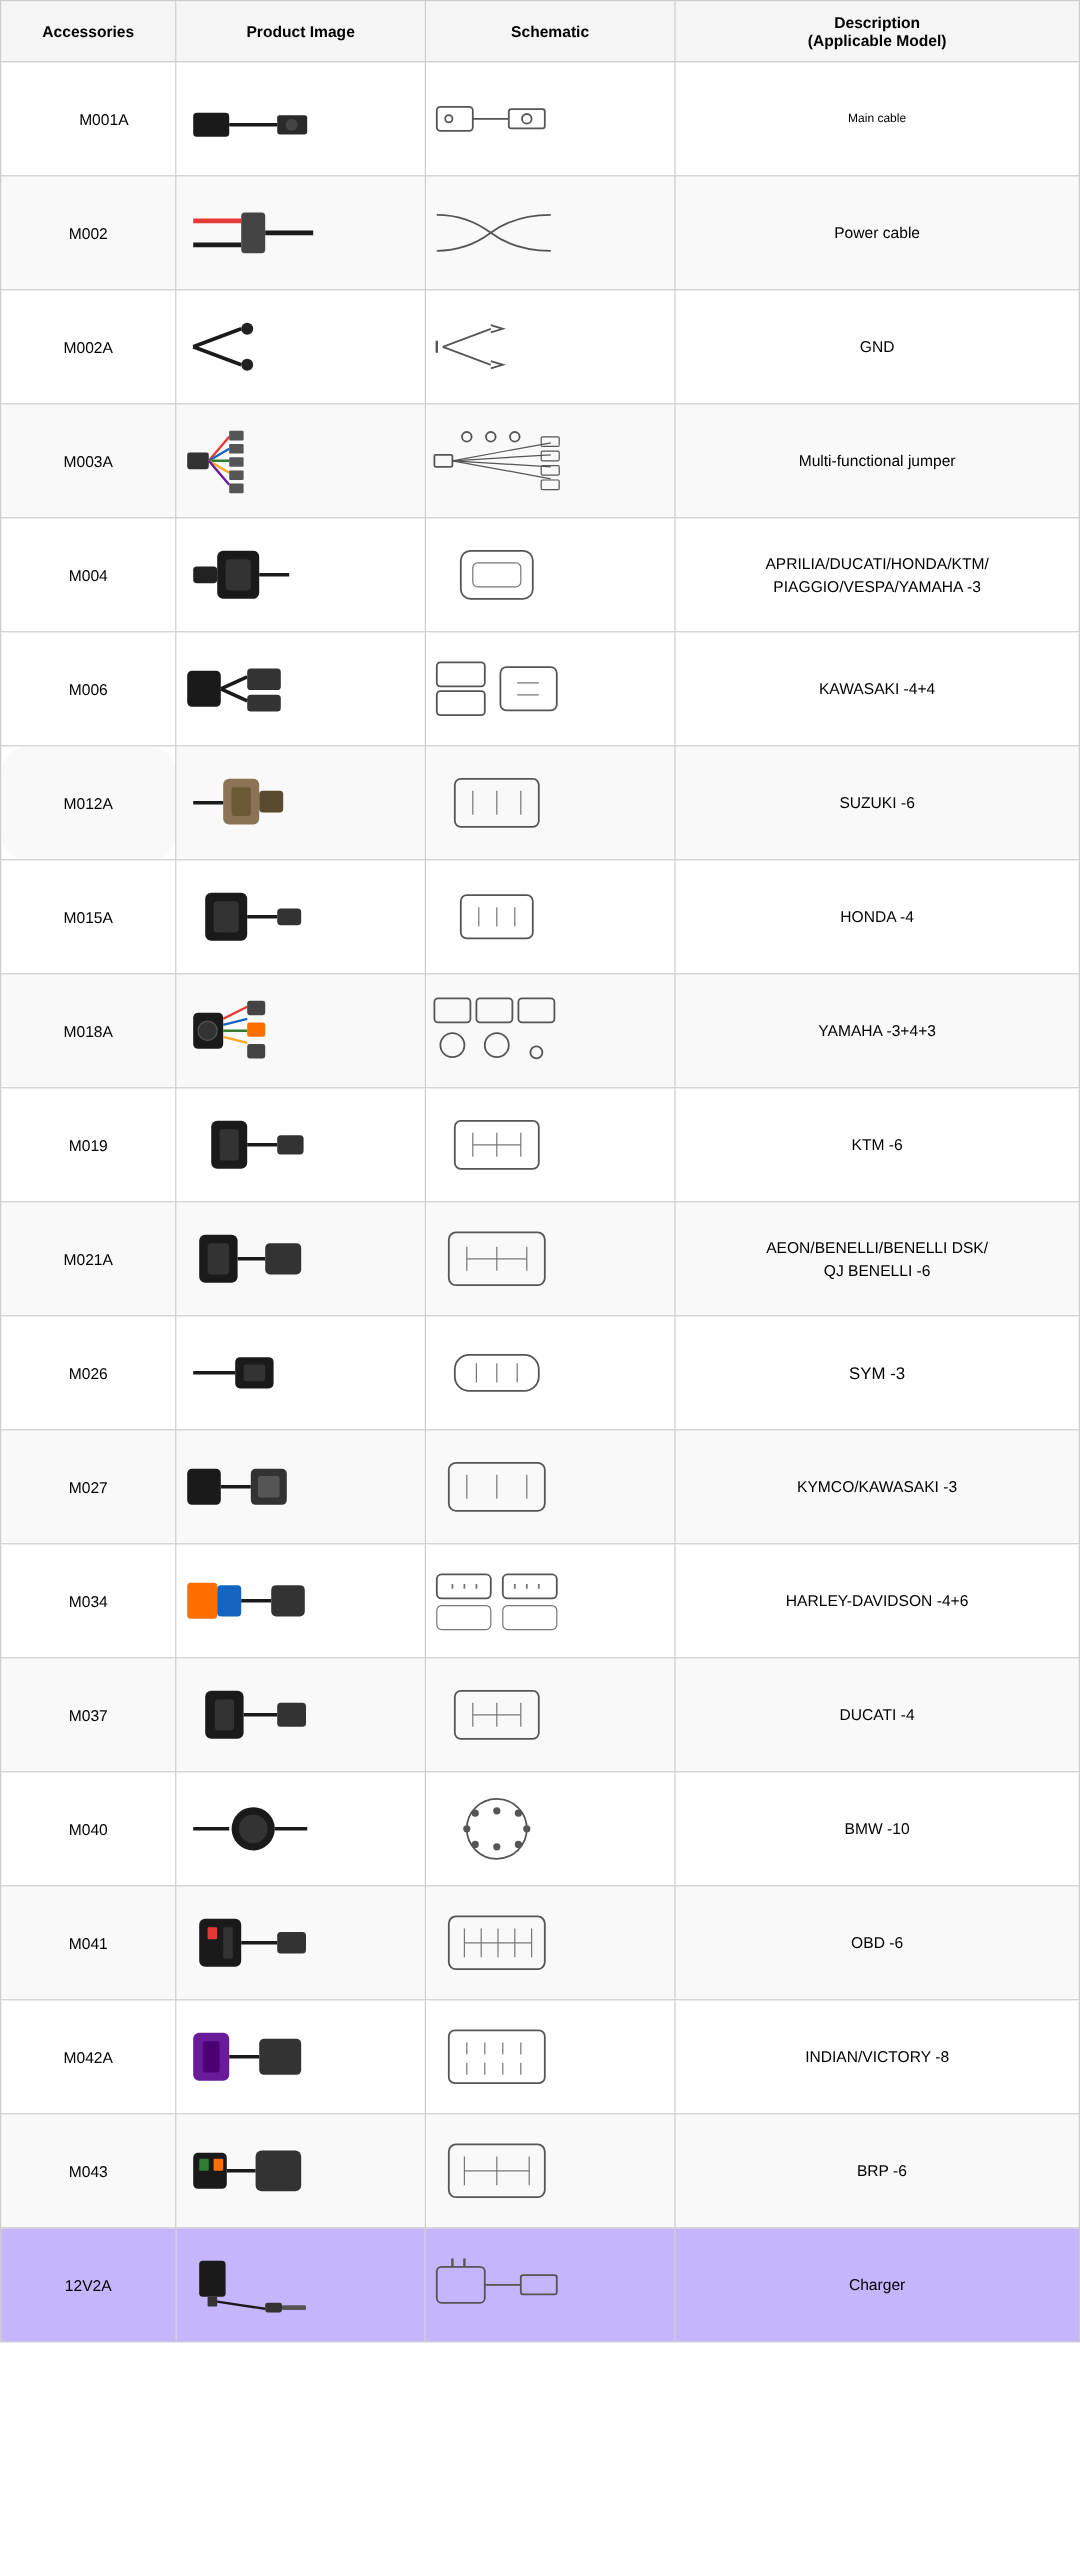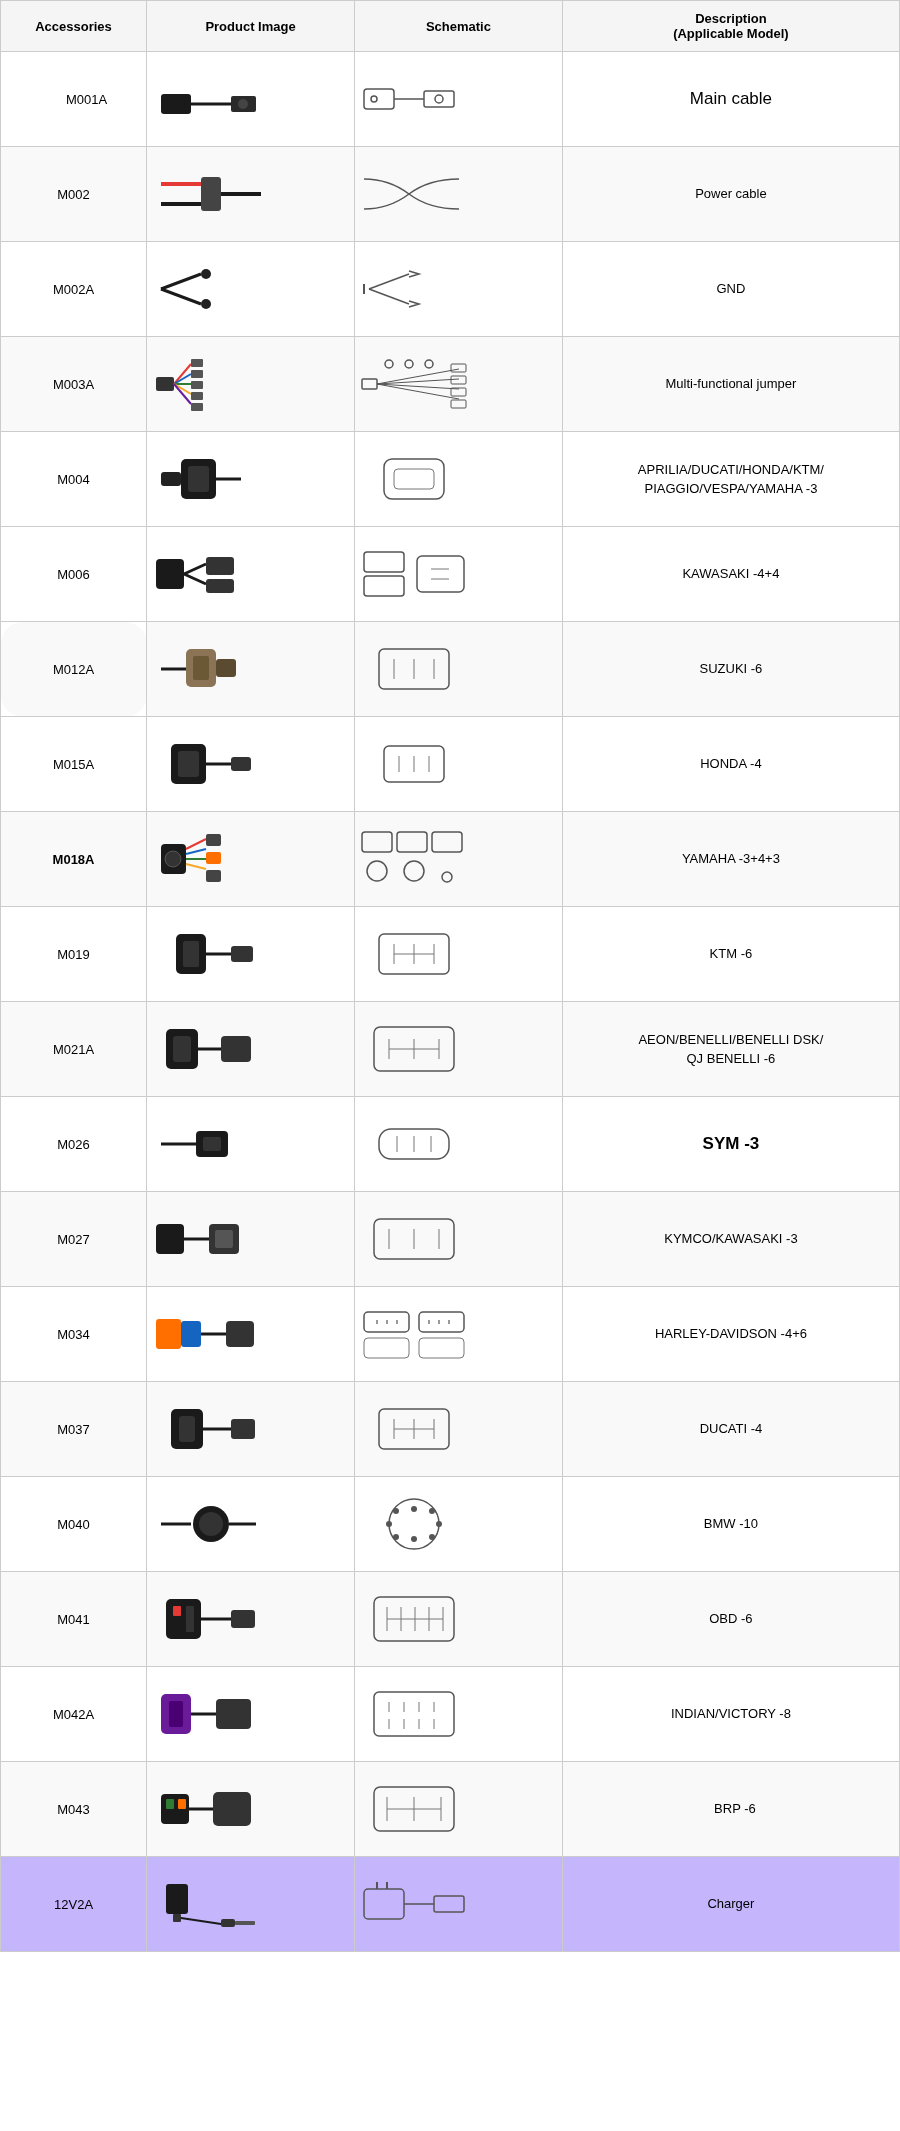--- a/index.html
+++ b/index.html
@@ -61,21 +61,21 @@
         </td>
         <td class="col-schematic">
           <svg width="110" height="60" viewBox="0 0 110 60">
       <rect x="5" y="20" width="30" height="20" rx="3" fill="none" stroke="#555" stroke-width="1.5"></rect>
       <line x1="35" y1="30" x2="65" y2="30" stroke="#555" stroke-width="1.5"></line>
       <rect x="65" y="22" width="30" height="16" rx="2" fill="none" stroke="#555" stroke-width="1.5"></rect>
       <circle cx="80" cy="30" r="4" fill="none" stroke="#555" stroke-width="1.5"></circle>
       <circle cx="15" cy="30" r="3" fill="none" stroke="#555" stroke-width="1.5"></circle>
     </svg>
         </td>
-        <td class="col-description" style="font-size: 17px; line-height: 1.5;">Main cable</td>
+        <td class="col-description" style="font-size: 10px; line-height: 1.5;">Main cable</td>
       </tr>
       <tr style="background: rgb(249, 249, 249);">
         <td class="col-accessories" style="font-weight: 500;">M002</td>
         <td class="col-image">
           <svg width="120" height="70" viewBox="0 0 120 70">
       <line x1="10" y1="25" x2="50" y2="25" stroke="#e53935" stroke-width="4"></line>
       <line x1="10" y1="45" x2="50" y2="45" stroke="#1a1a1a" stroke-width="4"></line>
       <rect x="50" y="18" width="20" height="34" rx="3" fill="#444"></rect>
       <line x1="70" y1="35" x2="110" y2="35" stroke="#1a1a1a" stroke-width="4"></line>
     </svg>
@@ -218,21 +218,21 @@
           <svg width="110" height="60" viewBox="0 0 110 60">
       <rect x="25" y="12" width="60" height="36" rx="5" fill="none" stroke="#555" stroke-width="1.5"></rect>
       <line x1="40" y1="22" x2="40" y2="38" stroke="#777" stroke-width="1"></line>
       <line x1="55" y1="22" x2="55" y2="38" stroke="#777" stroke-width="1"></line>
       <line x1="70" y1="22" x2="70" y2="38" stroke="#777" stroke-width="1"></line>
     </svg>
         </td>
         <td class="col-description" style="font-size: 13px; line-height: 1.5;">HONDA -4</td>
       </tr>
       <tr style="background: rgb(249, 249, 249);">
-        <td class="col-accessories" style="font-weight: 700; text-align: center;">M018A</td>
+        <td class="col-accessories" style="font-weight: 400; text-align: center;">M018A</td>
         <td class="col-image">
           <svg width="120" height="70" viewBox="0 0 120 70">
       <rect x="10" y="20" width="25" height="30" rx="4" fill="#1a1a1a"></rect>
       <circle cx="22" cy="35" r="8" fill="#333" stroke="#555" stroke-width="1"></circle>
       <line x1="35" y1="25" x2="55" y2="15" stroke="#e53935" stroke-width="2"></line>
       <line x1="35" y1="30" x2="55" y2="25" stroke="#1565c0" stroke-width="2"></line>
       <line x1="35" y1="35" x2="55" y2="35" stroke="#2e7d32" stroke-width="2"></line>
       <line x1="35" y1="40" x2="55" y2="45" stroke="#f9a825" stroke-width="2"></line>
       <rect x="55" y="10" width="15" height="12" rx="2" fill="#444"></rect>
       <rect x="55" y="28" width="15" height="12" rx="2" fill="#ff6f00"></rect>
@@ -303,21 +303,21 @@
     </svg>
         </td>
         <td class="col-schematic">
           <svg width="110" height="60" viewBox="0 0 110 60">
       <rect x="20" y="15" width="70" height="30" rx="12" fill="none" stroke="#555" stroke-width="1.5"></rect>
       <line x1="38" y1="22" x2="38" y2="38" stroke="#777" stroke-width="1"></line>
       <line x1="55" y1="22" x2="55" y2="38" stroke="#777" stroke-width="1"></line>
       <line x1="72" y1="22" x2="72" y2="38" stroke="#777" stroke-width="1"></line>
     </svg>
         </td>
-        <td class="col-description" style="font-size: 17px; line-height: 1.5; font-weight: bold;">SYM -3</td>
+        <td class="col-description" style="font-size: 14px; line-height: 1.5;">SYM -3</td>
       </tr>
       <tr style="background: rgb(249, 249, 249);">
         <td class="col-accessories" style="font-weight: 500;">M027</td>
         <td class="col-image">
           <svg width="120" height="70" viewBox="0 0 120 70">
       <rect x="5" y="20" width="28" height="30" rx="4" fill="#1a1a1a"></rect>
       <line x1="33" y1="35" x2="58" y2="35" stroke="#1a1a1a" stroke-width="3"></line>
       <rect x="58" y="20" width="30" height="30" rx="4" fill="#333"></rect>
       <rect x="64" y="26" width="18" height="18" rx="2" fill="#555"></rect>
     </svg>

